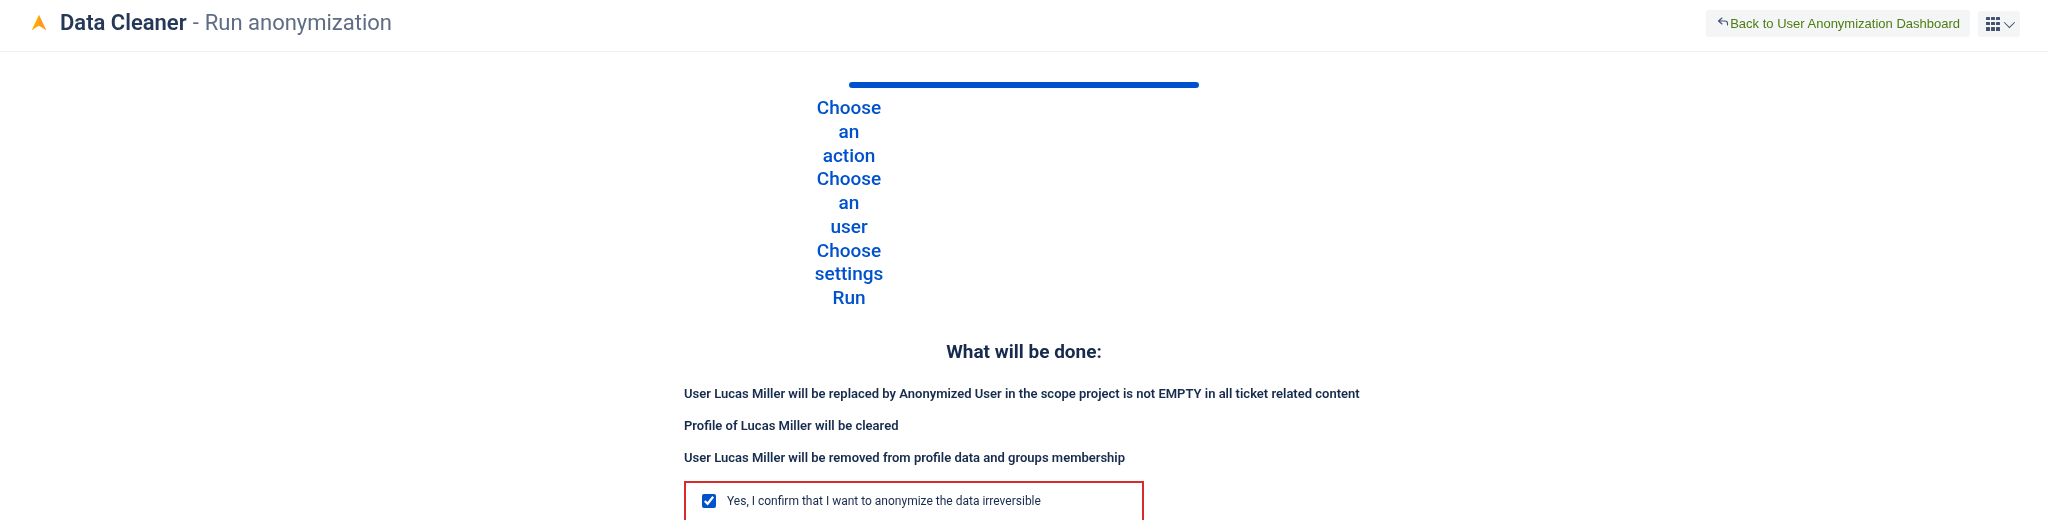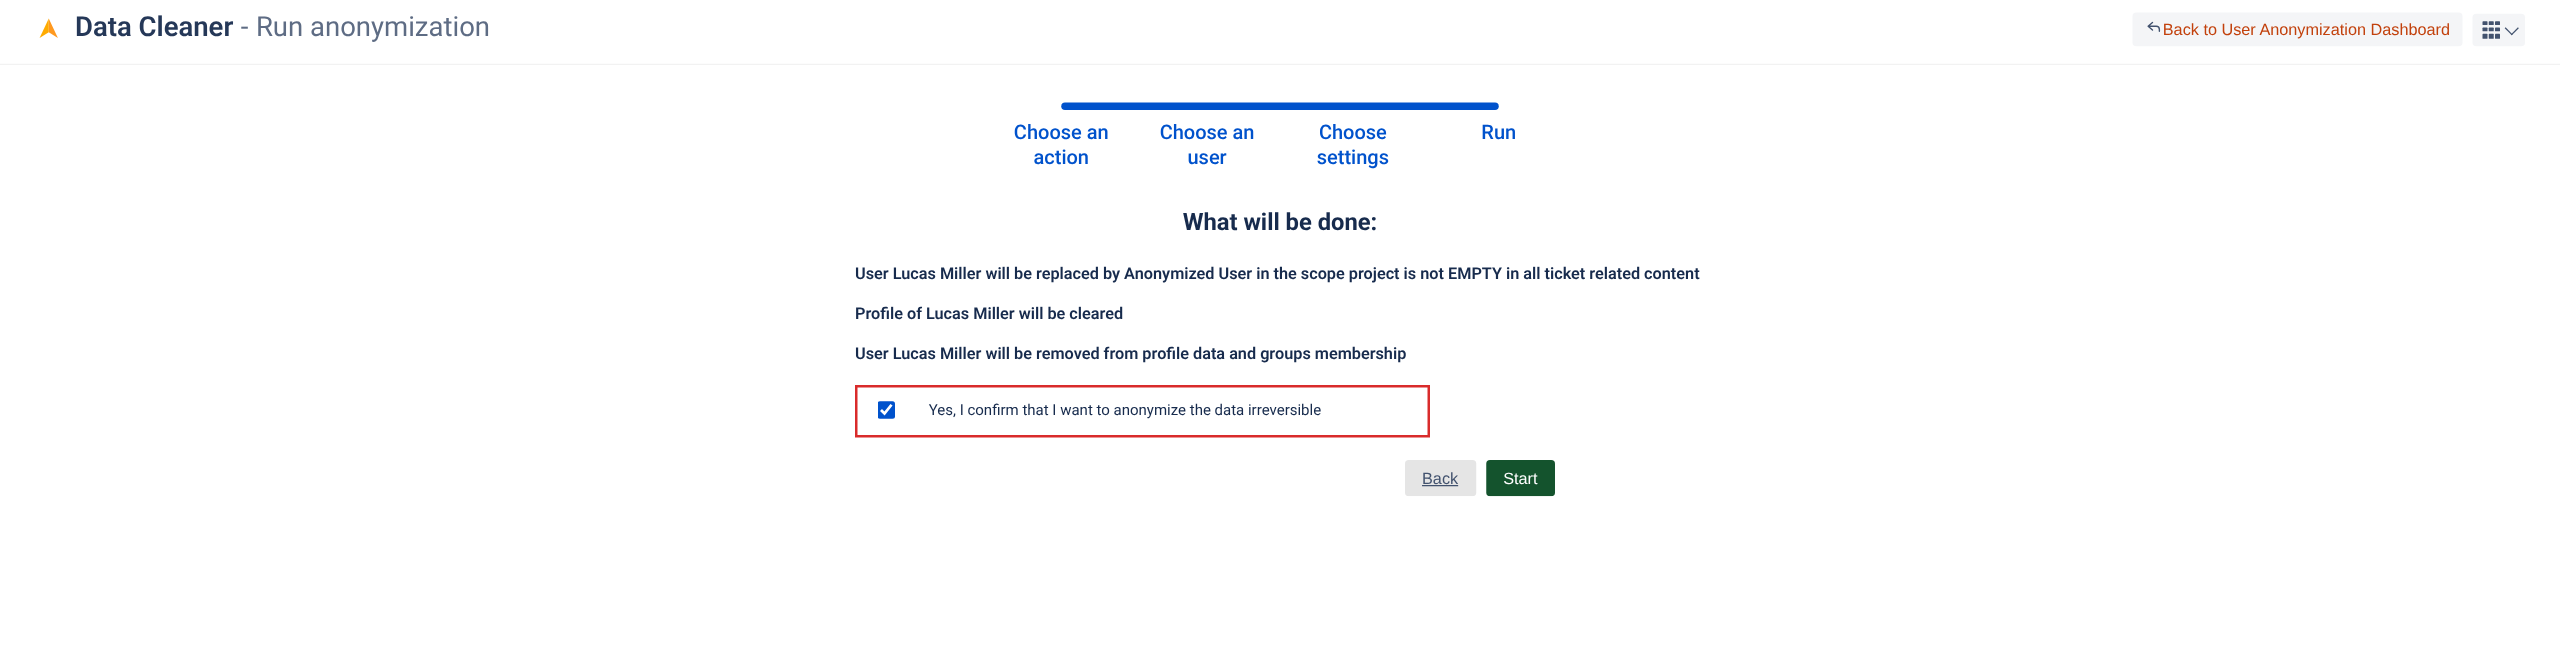--- a/index.html
+++ b/index.html
@@ -55,21 +55,21 @@
     display: flex;
     align-items: center;
     gap: 8px;
   }
   .btn-link {
     display: inline-flex;
     align-items: center;
     gap: 0;
     background: #f4f5f7;
     border: none;
-    color: #c2410c;
+    color: #4d7c0f;
     padding: 6px 10px;
     border-radius: 3px;
     font-size: 13px;
     cursor: pointer;
   }
   .apps-btn {
     display: inline-flex;
     align-items: center;
     gap: 4px;
     background: #f4f5f7;
@@ -116,24 +116,25 @@
   .wiz-bar {
     height: 6px;
     width: 100%;
     background: #0052CC;
     border-radius: 3px;
   }
   .wiz-steps {
     display: flex;
     justify-content: space-between;
     margin-top: 8px;
-    font-size: 16px;
+    font-size: 19px;
     color: #0052CC;
     font-weight: 500;
     text-align: center;
+    flex-direction: column;
   }
   .wiz-step {
     width: 80px;
     line-height: 1.25;
     cursor: pointer;
     white-space: pre-line;
   }
 
   .content {
     margin-top: 30px;
@@ -156,21 +157,21 @@
 
   .confirm-box {
     border: 2px solid #d92b2b;
     padding: 8px 12px 10px 12px;
     margin-top: 6px;
     width: 460px;
   }
   .confirm-inner {
     display: flex;
     align-items: center;
-    gap: 24px;
+    gap: 8px;
   }
   .chk {
     width: 14px;
     height: 14px;
     accent-color: #0052CC;
     cursor: pointer;
   }
   .confirm-label {
     font-size: 12px;
     color: #172B4D;

